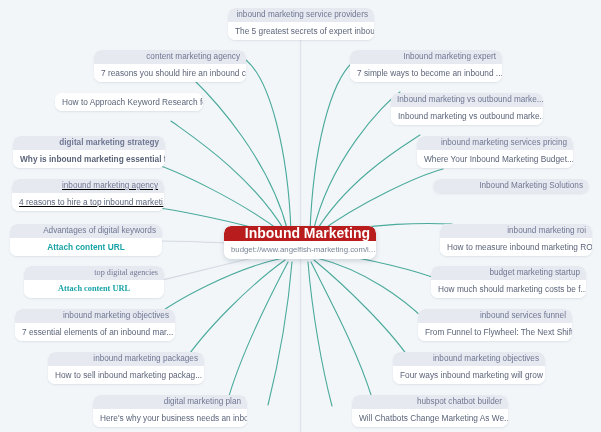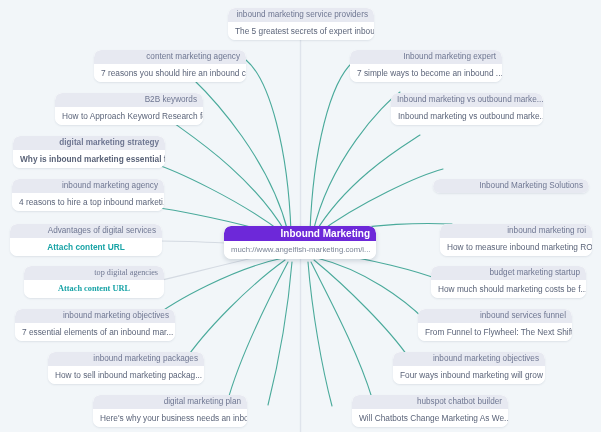--- a/index.html
+++ b/index.html
@@ -50,23 +50,23 @@
   .node .body.link{
     color:#18a3a6;
     font-weight:bold;
   }
   
   .node.root{
     box-shadow:0 2px 5px rgba(30,50,80,.18);
     z-index:5;
   }
   .node.root .hdr{
-    background:#6d28d9;
+    background:#b91c1c;
     color:#ffffff;
-    font-size:10px;
+    font-size:14px;
     font-weight:bold;
     height:15px;
     line-height:15px;
   }
   .node.root .body{
     color:#7a8496;
     font-size:7.8px;
   }
 </style>
 </head>
@@ -114,36 +114,35 @@
     <div class="hdr">inbound marketing service providers</div>
     <div class="body">The 5 greatest secrets of expert inboun...</div>
   </div>
 
   <div class="node" style="left:94px;top:50px;width:152px;">
     <div class="hdr">content marketing agency</div>
     <div class="body">7 reasons you should hire an inbound c...</div>
   </div>
 
   <div class="node" style="left:55px;top:93px;width:148px;">
-    <div class="hdr">B2B keywords</div>
     <div class="body">How to Approach Keyword Research fo...</div>
   </div>
 
   <div class="node" style="left:13px;top:136px;width:152px;font-weight:bold;">
     <div class="hdr">digital marketing strategy</div>
     <div class="body">Why is inbound marketing essential for ...</div>
   </div>
 
-  <div class="node" style="left:12px;top:179px;width:152px;">
+  <div class="node" style="left:12px;top:179px;width:152px;text-decoration:underline;">
     <div class="hdr">inbound marketing agency</div>
     <div class="body">4 reasons to hire a top inbound marketi...</div>
   </div>
 
   <div class="node" style="left:10px;top:224px;width:152px;">
-    <div class="hdr">Advantages of digital services</div>
+    <div class="hdr">Advantages of digital keywords</div>
     <div class="body link">Attach content URL</div>
   </div>
 
   <div class="node" style="left:24px;top:266px;width:140px;font-family:Liberation Serif, serif;">
     <div class="hdr">top digital agencies</div>
     <div class="body link">Attach content URL</div>
   </div>
 
   <div class="node" style="left:15px;top:309px;width:160px;">
     <div class="hdr">inbound marketing objectives</div>
@@ -163,20 +162,24 @@
   <div class="node" style="left:350px;top:50px;width:152px;">
     <div class="hdr">Inbound marketing expert</div>
     <div class="body">7 simple ways to become an inbound ...</div>
   </div>
 
   <div class="node" style="left:391px;top:93px;width:152px;">
     <div class="hdr">Inbound marketing vs outbound marke...</div>
     <div class="body">Inbound marketing vs outbound marke...</div>
   </div>
 
+  <div class="node" style="left:417px;top:136px;width:156px;">
+    <div class="hdr">inbound marketing services pricing</div>
+    <div class="body">Where Your Inbound Marketing Budget...</div>
+  </div>
 
   <div class="node" style="left:433px;top:179px;width:156px;">
     <div class="hdr">Inbound Marketing Solutions</div>
   </div>
 
   <div class="node" style="left:440px;top:224px;width:152px;">
     <div class="hdr">inbound marketing roi</div>
     <div class="body">How to measure inbound marketing ROI</div>
   </div>
 
@@ -195,16 +198,16 @@
     <div class="body">Four ways inbound marketing will grow ...</div>
   </div>
 
   <div class="node" style="left:352px;top:395px;width:156px;">
     <div class="hdr">hubspot chatbot builder</div>
     <div class="body">Will Chatbots Change Marketing As We...</div>
   </div>
 
   <div class="node root" style="left:224px;top:226px;width:152px;">
     <div class="hdr">Inbound Marketing</div>
-    <div class="body">much://www.angelfish-marketing.com/i...</div>
+    <div class="body">budget://www.angelfish-marketing.com/i...</div>
   </div>
 
 </div>
 
 </body></html>

